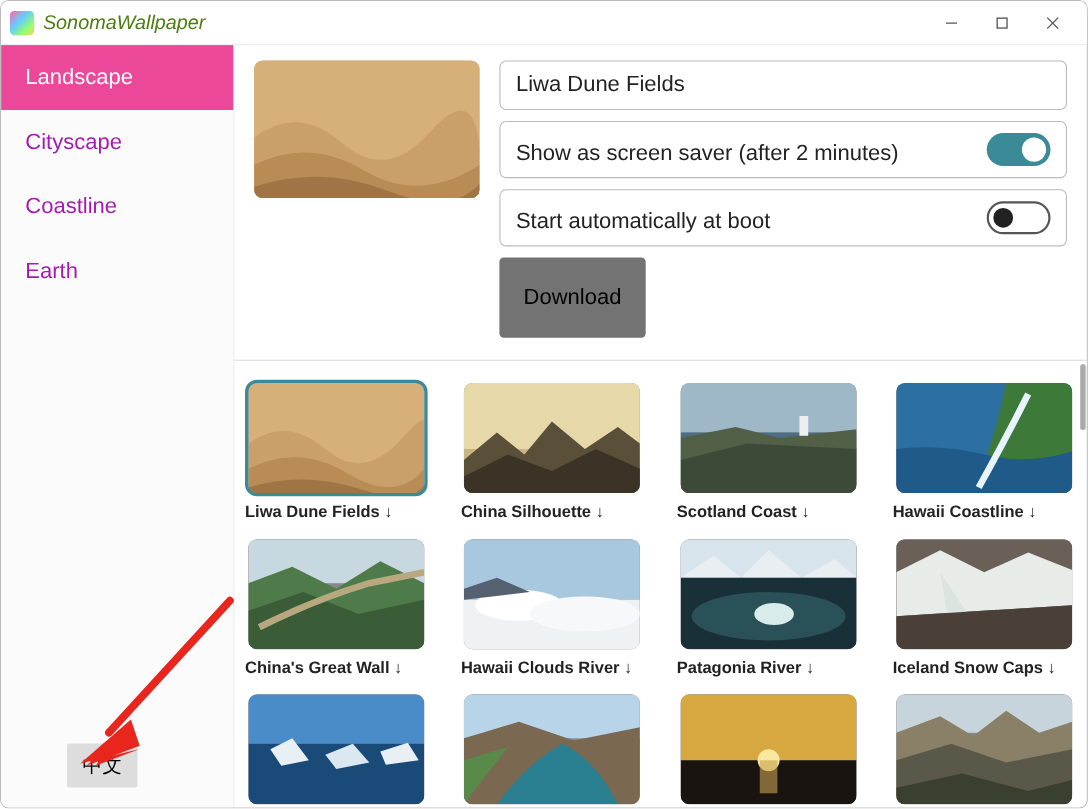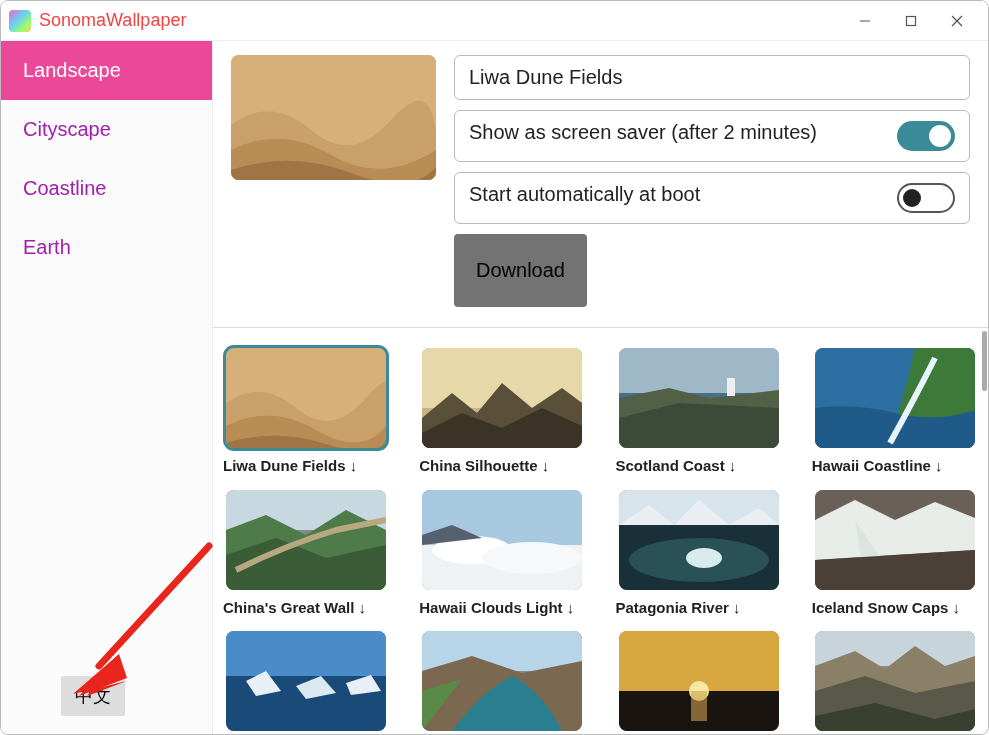--- a/index.html
+++ b/index.html
@@ -15,21 +15,21 @@
   .titlebar {
     height: 40px; display: flex; align-items: center;
     padding: 0 8px; border-bottom: 1px solid #eee;
     background: #fff;
   }
   .titlebar .logo {
     width: 22px; height: 22px; border-radius: 4px;
     background: linear-gradient(135deg,#f6a 0%,#6cf 40%,#9f6 75%,#fc6 100%);
     margin-right: 8px;
   }
-  .titlebar .title { font-size: 18px; color: #ef4444; }
+  .titlebar .title { font-size: 18px; color: #4d7c0f; font-style: italic; }
   .win-controls { margin-left: auto; display: flex; }
   .win-btn { width: 46px; height: 40px; display: flex; align-items: center; justify-content: center; color: #555; }
   
   .body { flex: 1; display: flex; min-height: 0; }
   .sidebar {
     width: 212px; background: #fbfbfb; border-right: 1px solid #eee;
     display: flex; flex-direction: column;
     position: relative;
   }
   .sidebar-item {
@@ -54,21 +54,21 @@
   }
   .preview {
     width: 205px; height: 125px; border-radius: 8px; overflow: hidden;
     background: #c9a46b;
   }
   .preview svg { width: 100%; height: 100%; display: block; }
   .settings { flex: 1; display: flex; flex-direction: column; gap: 10px; }
   .field {
     border: 1px solid #bbb; border-radius: 6px;
     padding: 10px 14px; font-size: 20px; color: #222;
-    display: flex; align-items: flex-start; justify-content: space-between;
+    display: flex; align-items: flex-end; justify-content: space-between;
   }
   .toggle {
     width: 58px; height: 30px; border-radius: 15px; position: relative;
   }
   .toggle.on { background: #3b8a97; }
   .toggle.on::after {
     content: ""; position: absolute; right: 4px; top: 4px;
     width: 22px; height: 22px; border-radius: 11px; background: #fff;
   }
   .toggle.off { background: #fff; border: 2px solid #555; }
@@ -232,21 +232,21 @@
             <div class="card">
               <div class="thumb">
                 <svg viewBox="0 0 160 100" preserveAspectRatio="none">
                   <rect width="160" height="55" fill="#a8c8e0"></rect>
                   <rect y="55" width="160" height="45" fill="#eef2f5"></rect>
                   <ellipse cx="50" cy="60" rx="40" ry="14" fill="#fff"></ellipse>
                   <ellipse cx="110" cy="68" rx="50" ry="16" fill="#f6f8fa"></ellipse>
                   <path d="M0 45 L30 35 L60 48 L0 55 Z" fill="#556070"></path>
                 </svg>
               </div>
-              <div class="card-label">Hawaii Clouds Light ↓</div>
+              <div class="card-label">Hawaii Clouds River ↓</div>
             </div>
             <div class="card">
               <div class="thumb">
                 <svg viewBox="0 0 160 100" preserveAspectRatio="none">
                   <rect width="160" height="35" fill="#d8e4ec"></rect>
                   <path d="M0 35 L30 15 L55 35 L80 10 L110 35 L140 18 L160 35 Z" fill="#e8eef2"></path>
                   <path d="M0 35 L160 35 V100 H0 Z" fill="#1a3038"></path>
                   <ellipse cx="80" cy="70" rx="70" ry="22" fill="#2a5058"></ellipse>
                   <ellipse cx="85" cy="68" rx="18" ry="10" fill="#d8ecec"></ellipse>
                 </svg>

